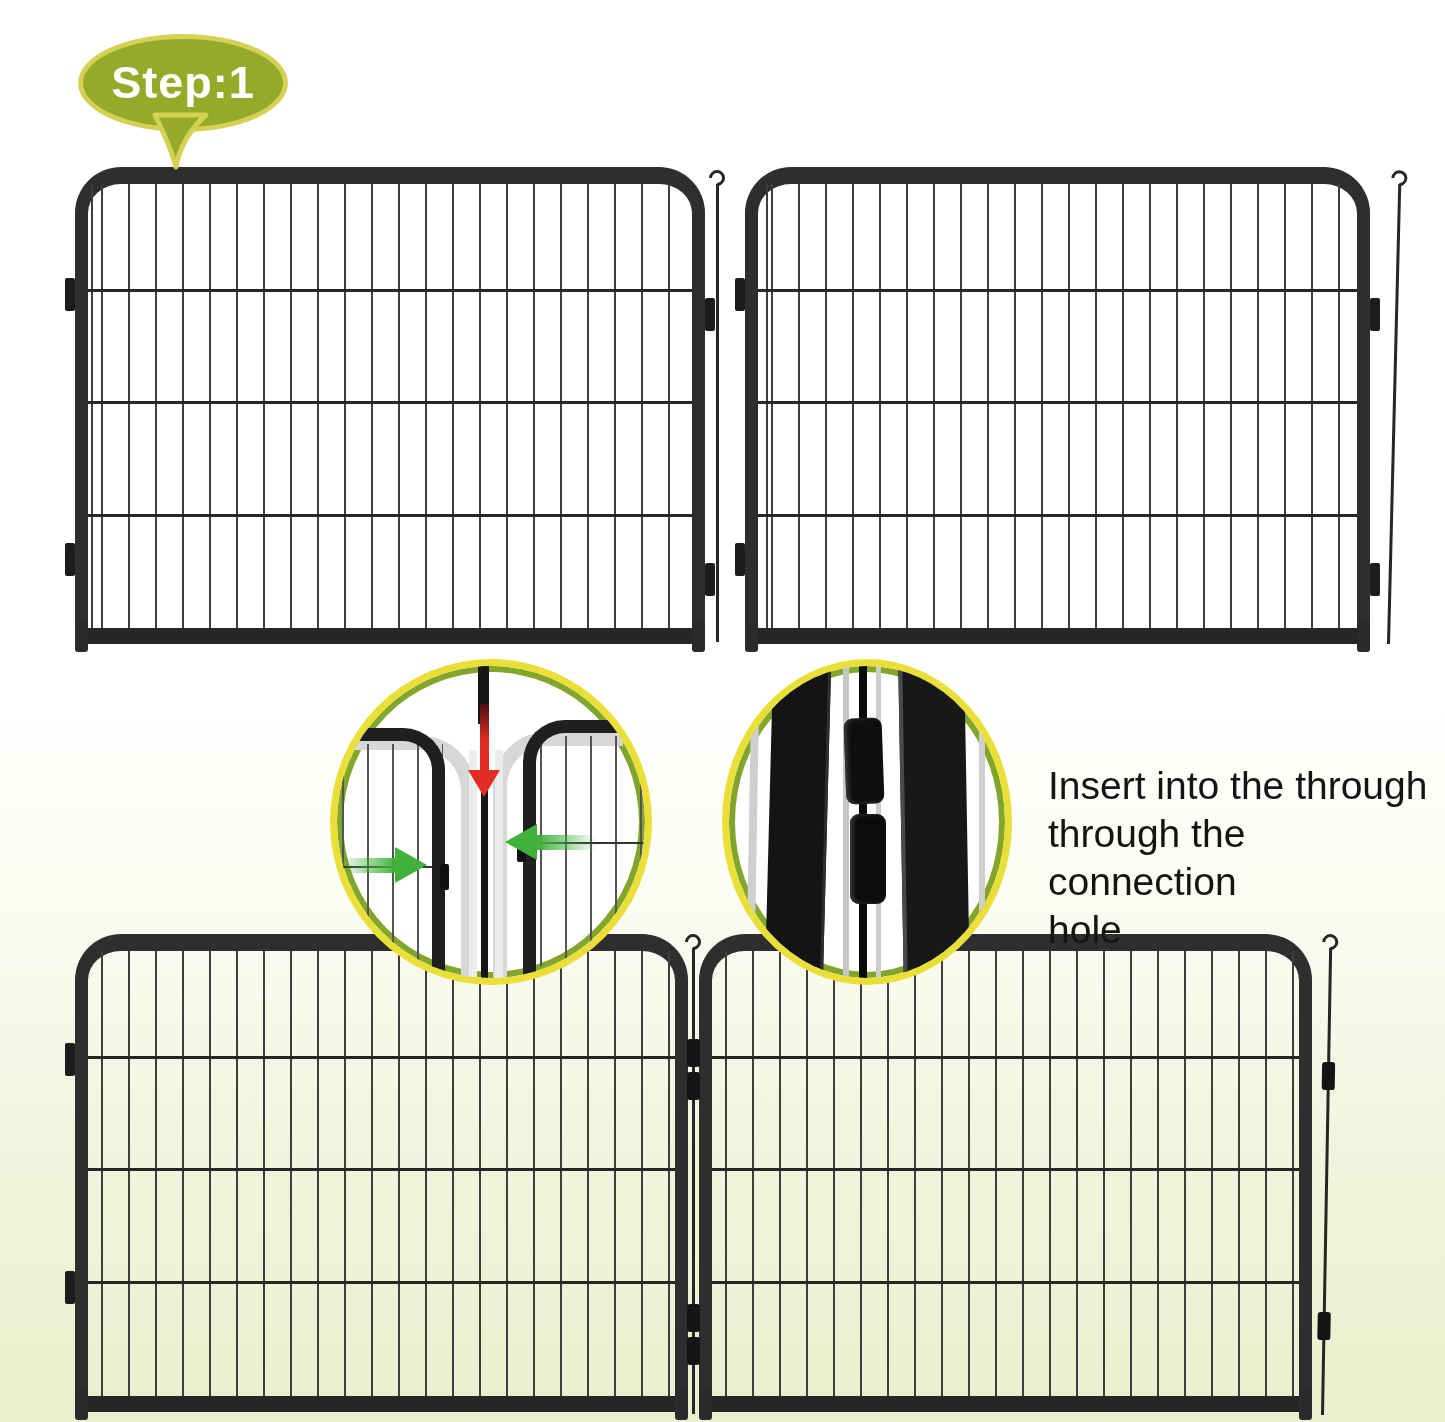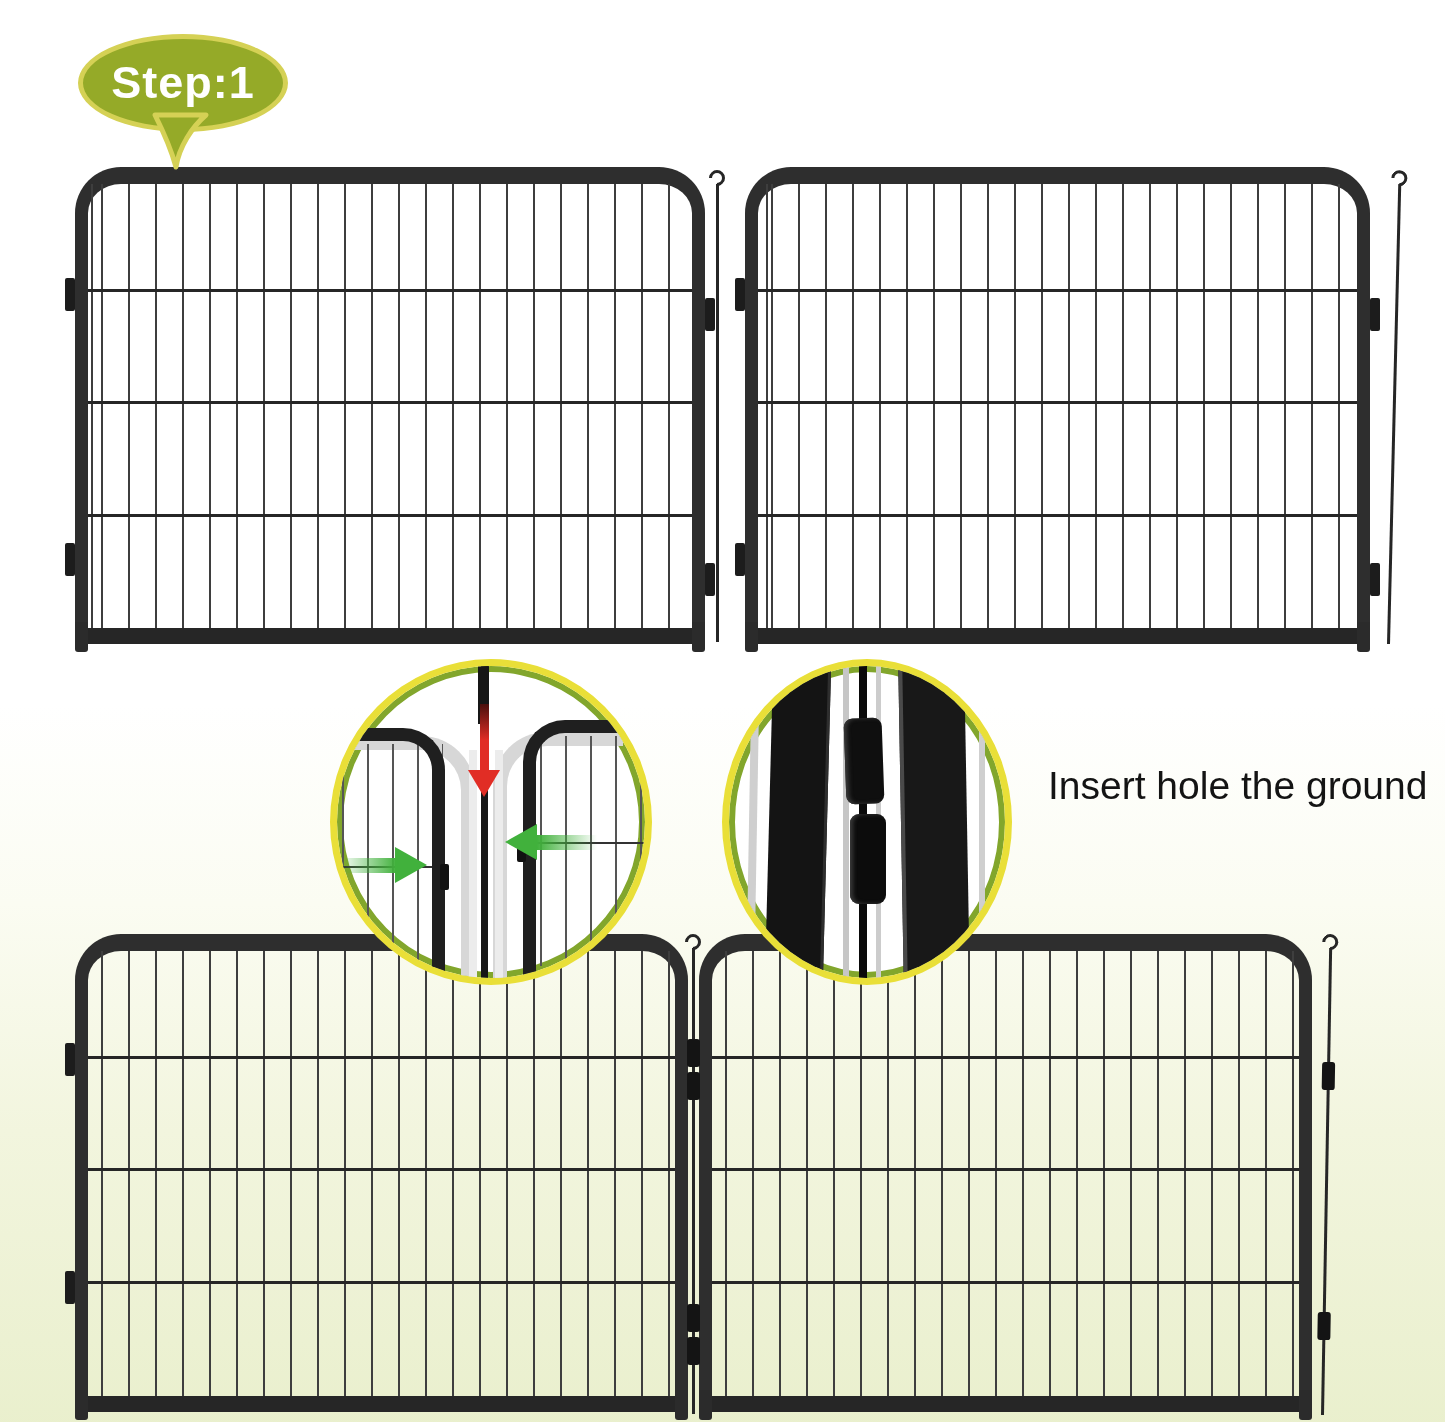--- a/index.html
+++ b/index.html
@@ -84,21 +84,23 @@
     <div class="tab" style="right:-23px;top:114px;"></div>
     <div class="tab" style="right:-23px;top:379px;"></div>
   </div>
 
   <div class="stake" style="left:1387px;top:162px;height:460px;transform:rotate(1.4deg);transform-origin:bottom center;">
     <div class="loop"></div>
   </div>
 
 
   <div class="annotation">
-    <p>Insert hole the ground</p>
+    <p>Insert into the through</p>
+    <p>through the connection</p>
+    <p>hole</p>
   </div>
 
   <div class="panel" style="left:75px;top:912px;width:613px;height:478px;">
     <div class="mesh"></div>
     <div class="hwire" style="top:105px;"></div>
     <div class="hwire" style="top:217px;"></div>
     <div class="hwire" style="top:330px;"></div>
     <div class="tab" style="left:-23px;top:92px;"></div>
     <div class="tab" style="left:-23px;top:320px;"></div>
   </div>

